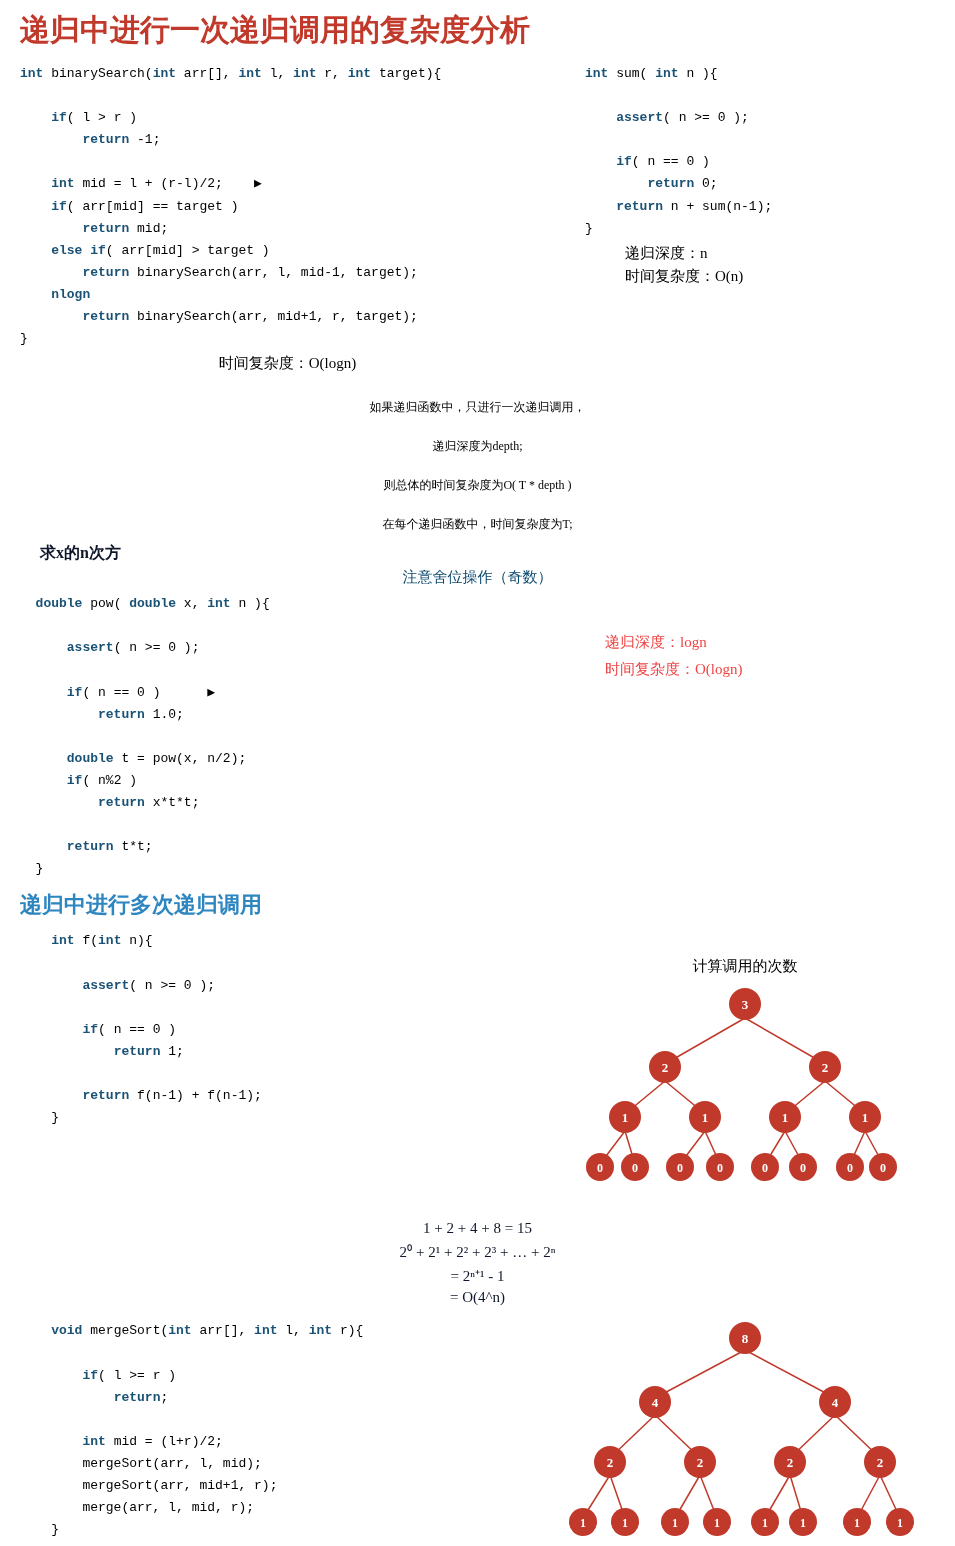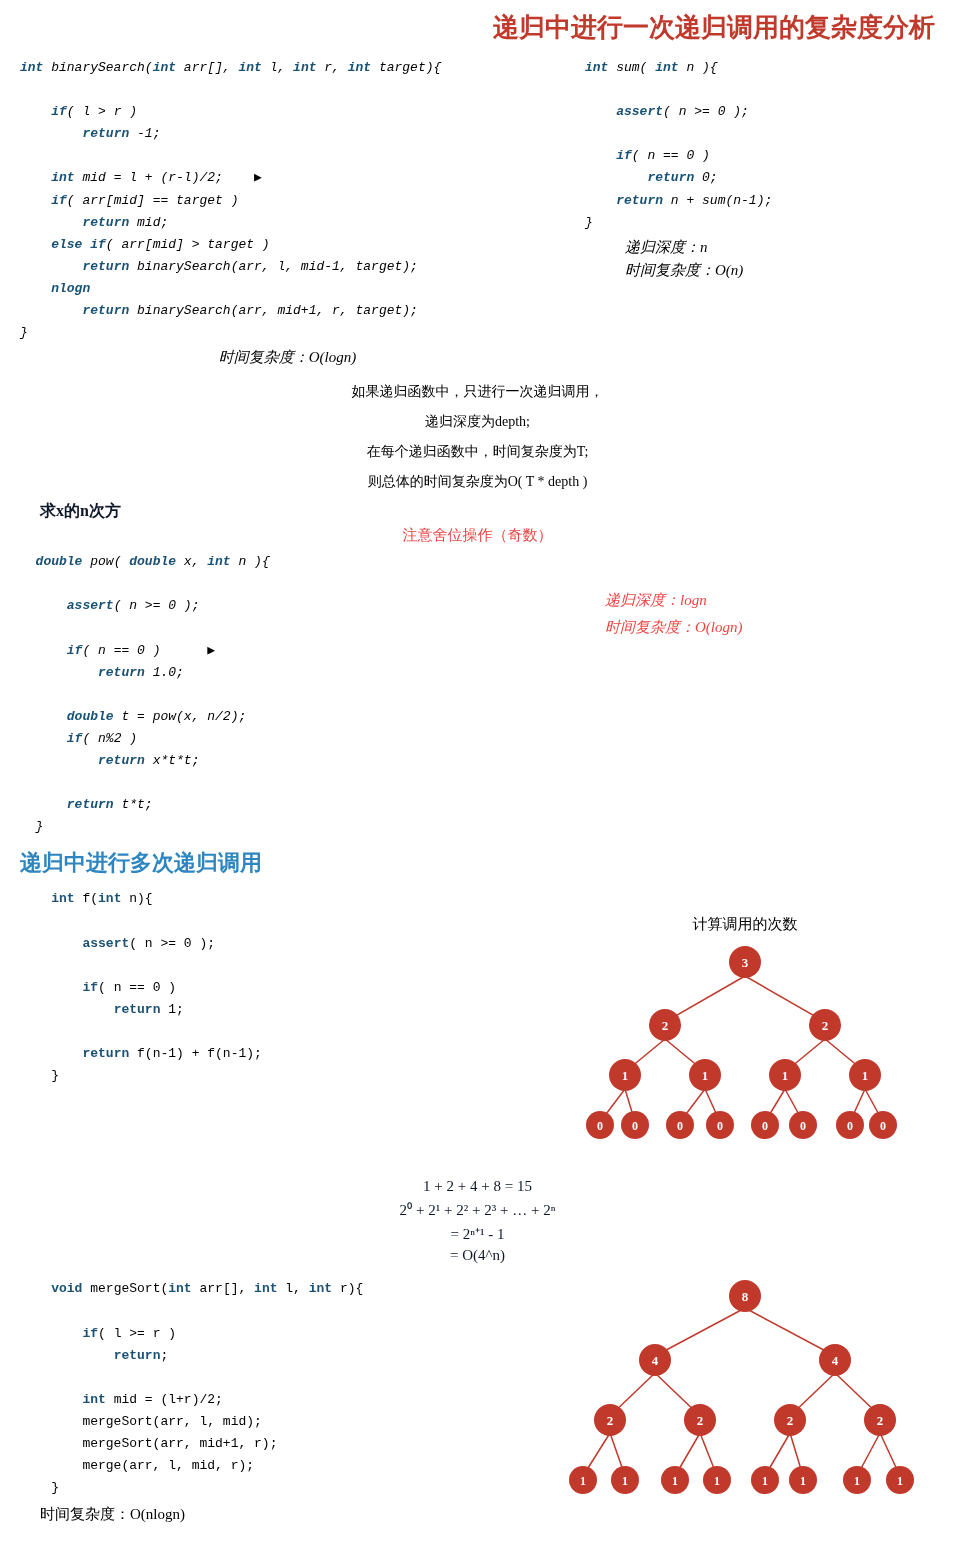--- a/index.html
+++ b/index.html
@@ -12,22 +12,22 @@
       min-height: 1546px;
     }
 
     .page {
       width: 955px;
       padding: 10px 20px;
       position: relative;
     }
 
     h1.main-title {
-      text-align: right;
-      font-size: 26px;
+      text-align: left;
+      font-size: 30px;
       color: #c0392b;
       font-weight: bold;
       margin-bottom: 12px;
     }
 
     h2.section-title {
       font-size: 22px;
       color: #2e86c1;
       font-weight: bold;
       margin: 10px 0 8px 0;
@@ -42,21 +42,20 @@
     }
 
     .kw { color: #1a5276; font-weight: bold; }
     .kw2 { color: #1a5276; font-weight: bold; }
 
     .two-col {
       display: flex;
       flex-direction: row;
       width: 100%;
       margin-bottom: 8px;
-      font-style: italic;
     }
 
     .col-left {
       flex: 1;
       padding-right: 20px;
     }
 
     .col-right {
       width: 360px;
       padding-left: 10px;
@@ -70,34 +69,34 @@
     }
 
     .complexity-note-right {
       font-size: 15px;
       color: #000;
       margin: 4px 0 4px 40px;
     }
 
     .general-rule {
       text-align: center;
-      font-size: 14px;
-      color: #000;
-      margin: 12px 0 6px 0;
+      font-size: 12px;
+      color: #000;
+      margin: 22px 0 6px 0;
     }
 
     .sub-section-title {
       font-size: 16px;
       font-weight: bold;
       color: #0f172a;
       margin: 10px 0 4px 20px;
     }
 
     .note-red {
-      color: #ef4444;
+      color: #0c4a6e;
       font-size: 15px;
       text-align: center;
       margin: 4px 0;
     }
 
     .recursion-info-right {
       margin-top: 40px;
       margin-left: 20px;
     }
 
@@ -172,22 +171,22 @@
     <span class="kw">return</span> n + sum(n-1);
 }</div>
       <p class="complexity-note-right">递归深度：n</p>
       <p class="complexity-note-right">时间复杂度：O(n)</p>
     </div>
   </div>
 
   <div>
     <p class="general-rule">如果递归函数中，只进行一次递归调用，</p>
     <p class="general-rule">递归深度为depth;</p>
+    <p class="general-rule">则总体的时间复杂度为O( T * depth )</p>
     <p class="general-rule">在每个递归函数中，时间复杂度为T;</p>
-    <p class="general-rule">则总体的时间复杂度为O( T * depth )</p>
   </div>
 
   <div class="sub-section-title">求x的n次方</div>
   <p class="note-red">注意舍位操作（奇数）</p>
 
   <div class="two-col" style="margin-top:6px;">
     <div class="col-left">
       <div class="code-block">  <span class="kw">double</span> pow( <span class="kw">double</span> x, <span class="kw">int</span> n ){
 
       <span class="kw2">assert</span>( n &gt;= 0 );

